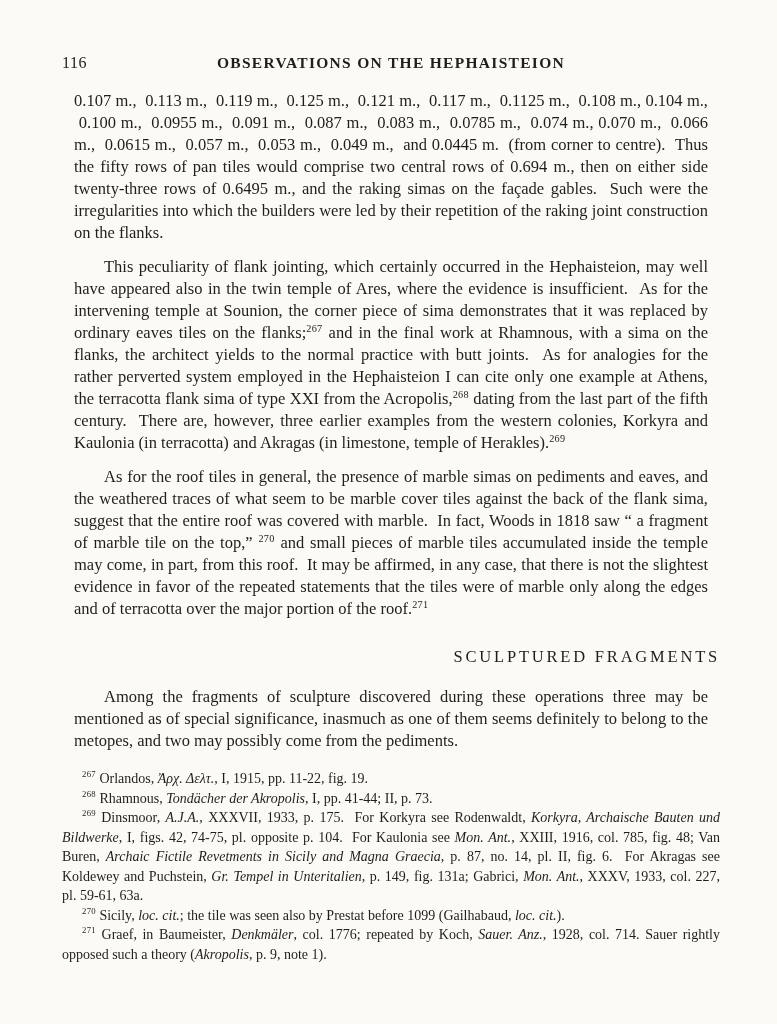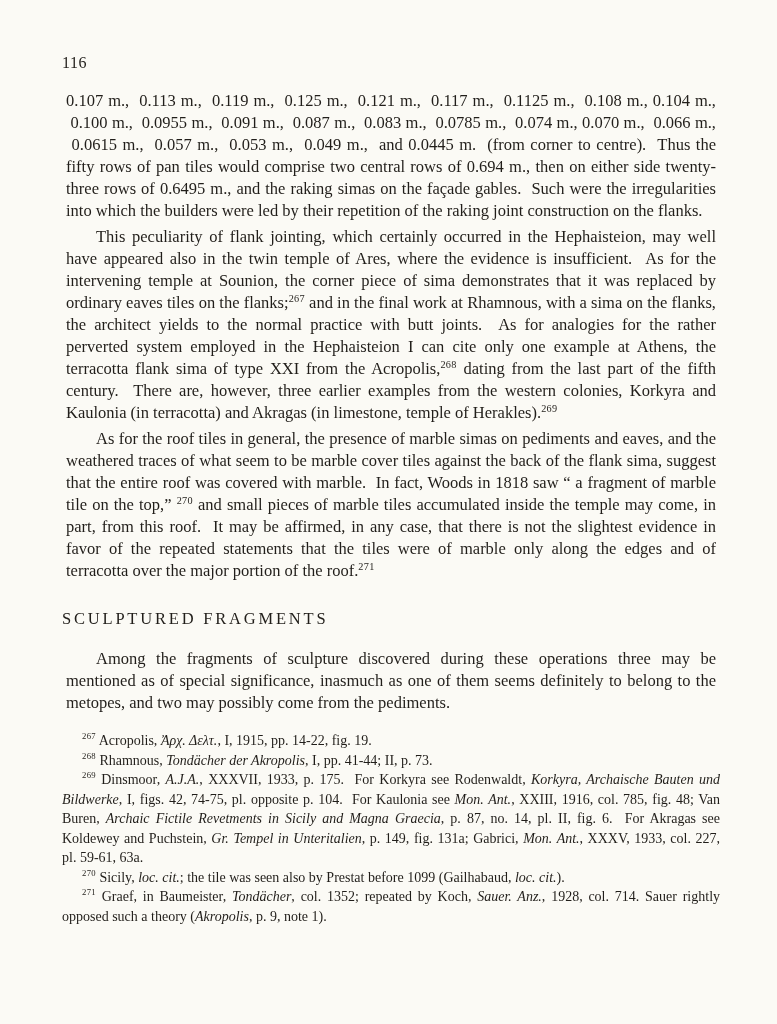--- a/index.html
+++ b/index.html
@@ -34,37 +34,37 @@
     letter-spacing: 0.5px;
   }
   .running-title {
     display: block;
     text-align: center;
     font-size: 15.5px;
     font-weight: 700;
     letter-spacing: 1.3px;
   }
   .para {
-    margin: 4px;
+    margin: 12px;
     text-align: justify;
     text-indent: 30px;
     font-size: 16.5px;
     line-height: 22px;
   }
   .para.no-indent { text-indent: 0; }
   sup {
     font-size: 0.62em;
     line-height: 0;
     vertical-align: super;
     letter-spacing: 0.3px;
   }
   em { font-style: italic; }
   .section-heading {
     margin: 27px 0 19px 0;
-    text-align: left;
+    text-align: right;
     font-size: 16.5px;
     font-weight: 400;
     letter-spacing: 2.8px;
   }
   .footnotes {
     margin-top: 17px;
   }
   .footnote {
     margin: 0;
     text-align: justify;
@@ -73,35 +73,36 @@
     line-height: 19.5px;
   }
 </style>
 </head>
 <body>
 
 <div class="page">
 
   <header class="running-head">
     <span class="page-num">116</span>
+    <span class="running-title">OBSERVATIONS ON THE HEPHAISTEION</span>
   </header>
 
   <main>
       <p class="para no-indent"><span>0.107 m., &nbsp;0.113 m., &nbsp;0.119 m., &nbsp;0.125 m., &nbsp;0.121 m., &nbsp;0.117 m., &nbsp;0.1125 m., &nbsp;0.108 m., 0.104 m., &nbsp;0.100 m., &nbsp;0.0955 m., &nbsp;0.091 m., &nbsp;0.087 m., &nbsp;0.083 m., &nbsp;0.0785 m., &nbsp;0.074 m., 0.070 m., &nbsp;0.066 m., &nbsp;0.0615 m., &nbsp;0.057 m., &nbsp;0.053 m., &nbsp;0.049 m., &nbsp;and 0.0445 m. &nbsp;(from corner to centre). &nbsp;Thus the fifty rows of pan tiles would comprise two central rows of 0.694 m., then on either side twenty-three rows of 0.6495 m., and the raking simas on the façade gables. &nbsp;Such were the irregularities into which the builders were led by their repetition of the raking joint construction on the flanks.</span></p>
       <p class="para"><span>This peculiarity of flank jointing, which certainly occurred in the Hephaisteion, may well have appeared also in the twin temple of Ares, where the evidence is insufficient. &nbsp;As for the intervening temple at Sounion, the corner piece of sima demonstrates that it was replaced by ordinary eaves tiles on the flanks;</span><sup>267</sup><span> and in the final work at Rhamnous, with a sima on the flanks, the architect yields to the normal practice with butt joints. &nbsp;As for analogies for the rather perverted system employed in the Hephaisteion I can cite only one example at Athens, the terracotta flank sima of type XXI from the Acropolis,</span><sup>268</sup><span> dating from the last part of the fifth century. &nbsp;There are, however, three earlier examples from the western colonies, Korkyra and Kaulonia (in terracotta) and Akragas (in limestone, temple of Herakles).</span><sup>269</sup></p>
       <p class="para"><span>As for the roof tiles in general, the presence of marble simas on pediments and eaves, and the weathered traces of what seem to be marble cover tiles against the back of the flank sima, suggest that the entire roof was covered with marble. &nbsp;In fact, Woods in 1818 saw “ a fragment of marble tile on the top,” </span><sup>270</sup><span> and small pieces of marble tiles accumulated inside the temple may come, in part, from this roof. &nbsp;It may be affirmed, in any case, that there is not the slightest evidence in favor of the repeated statements that the tiles were of marble only along the edges and of terracotta over the major portion of the roof.</span><sup>271</sup></p>
     </main>
 
   <h2 class="section-heading">SCULPTURED FRAGMENTS</h2>
 
   <section>
       <p class="para"><span>Among the fragments of sculpture discovered during these operations three may be mentioned as of special significance, inasmuch as one of them seems definitely to belong to the metopes, and two may possibly come from the pediments.</span></p>
     </section>
 
   <footer class="footnotes">
-      <p class="footnote"><sup>267</sup><span> Acropolis, </span><em>Ἀρχ. Δελτ.</em><span>, I, 1915, pp. 14-22, fig. 19.</span></p>
+      <p class="footnote"><sup>267</sup><span> Orlandos, </span><em>Ἀρχ. Δελτ.</em><span>, I, 1915, pp. 11-22, fig. 19.</span></p>
       <p class="footnote"><sup>268</sup><span> Rhamnous, </span><em>Tondächer der Akropolis</em><span>, I, pp. 41-44; II, p. 73.</span></p>
       <p class="footnote"><sup>269</sup><span> Dinsmoor, </span><em>A.J.A.</em><span>, XXXVII, 1933, p. 175. &nbsp;For Korkyra see Rodenwaldt, </span><em>Korkyra, Archaische Bauten und Bildwerke</em><span>, I, figs. 42, 74-75, pl. opposite p. 104. &nbsp;For Kaulonia see </span><em>Mon. Ant.</em><span>, XXIII, 1916, col. 785, fig. 48; Van Buren, </span><em>Archaic Fictile Revetments in Sicily and Magna Graecia</em><span>, p. 87, no. 14, pl. II, fig. 6. &nbsp;For Akragas see Koldewey and Puchstein, </span><em>Gr. Tempel in Unteritalien</em><span>, p. 149, fig. 131a; Gabrici, </span><em>Mon. Ant.</em><span>, XXXV, 1933, col. 227, pl. 59-61, 63a.</span></p>
       <p class="footnote"><sup>270</sup><span> Sicily, </span><em>loc. cit.</em><span>; the tile was seen also by Prestat before 1099 (Gailhabaud, </span><em>loc. cit.</em><span>).</span></p>
-      <p class="footnote"><sup>271</sup><span> Graef, in Baumeister, </span><em>Tondächer</em><span>, col. 1352; repeated by Koch, </span><em>Sauer. Anz.</em><span>, 1928, col. 714. Sauer rightly opposed such a theory (</span><em>Akropolis</em><span>, p. 9, note 1).</span></p>
+      <p class="footnote"><sup>271</sup><span> Graef, in Baumeister, </span><em>Denkmäler</em><span>, col. 1776; repeated by Koch, </span><em>Sauer. Anz.</em><span>, 1928, col. 714. Sauer rightly opposed such a theory (</span><em>Akropolis</em><span>, p. 9, note 1).</span></p>
     </footer>
 
 </div>
 
 </body></html>

